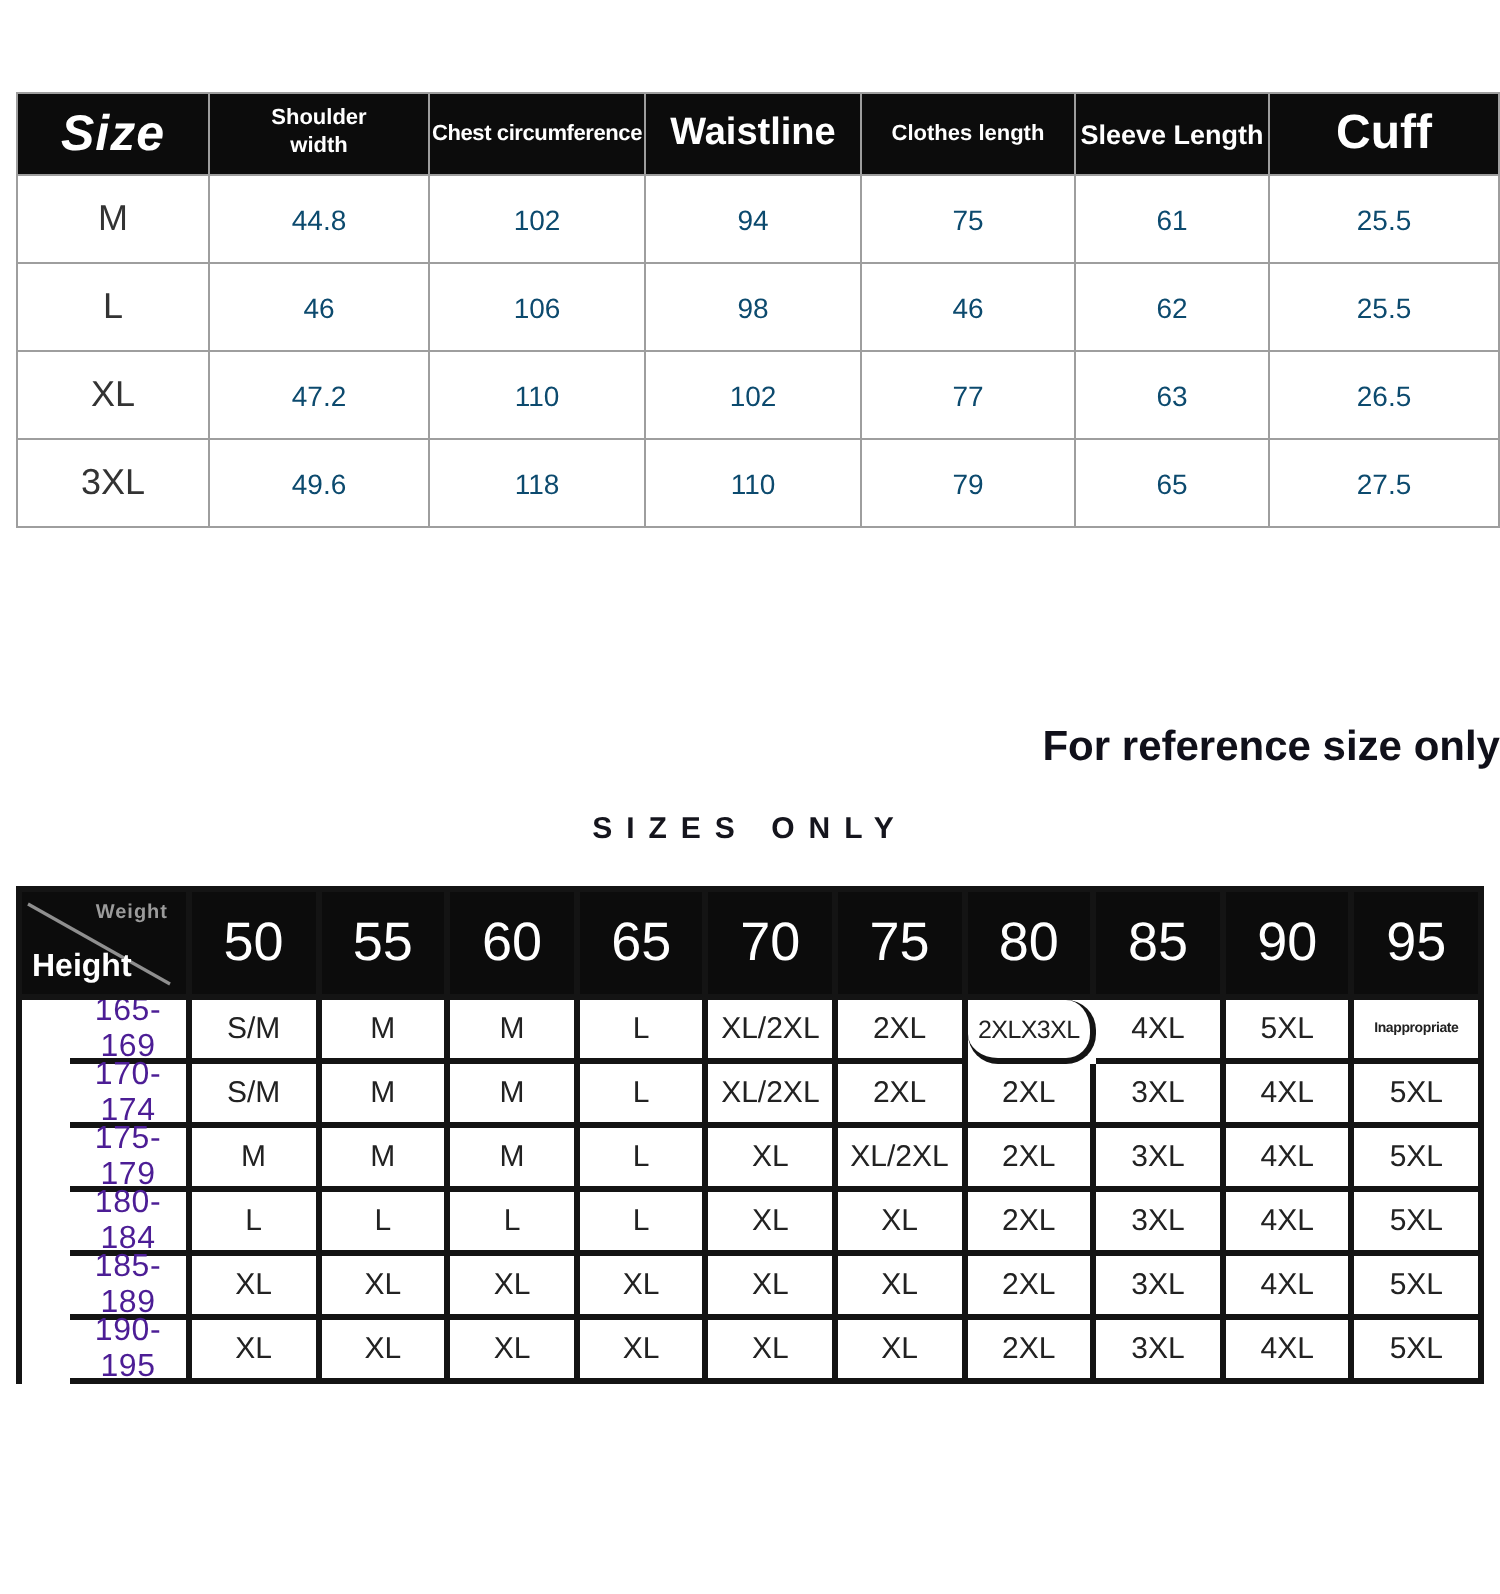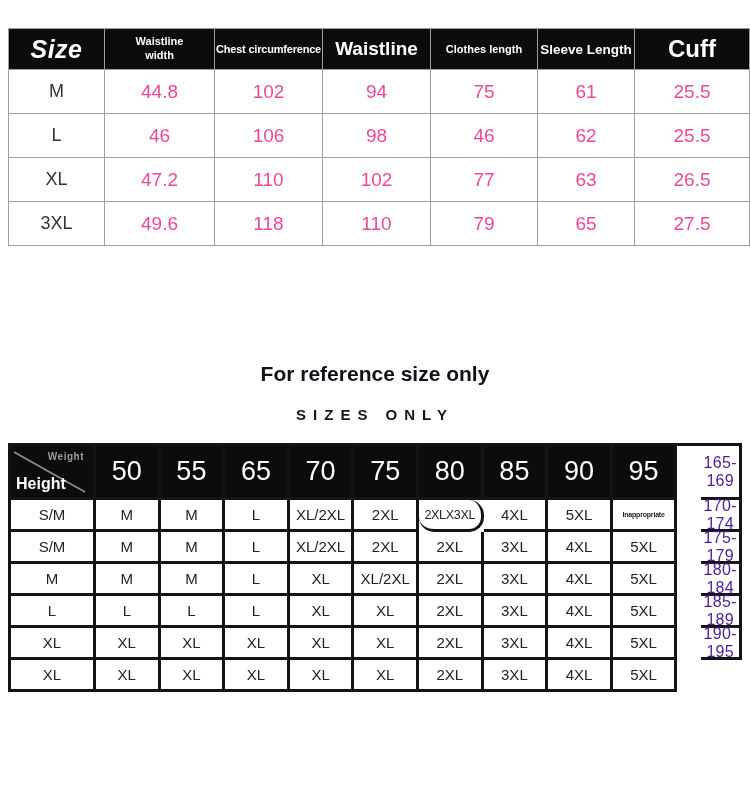--- a/index.html
+++ b/index.html
@@ -1,34 +1,34 @@
 <!DOCTYPE html>
 <html><head>
 <meta charset="utf-8">
 <style>
   html,body{margin:0;padding:0;background:#ffffff;font-family:"Liberation Sans",sans-serif;}
   .page{position:relative;width:750px;height:797px;background:#ffffff;overflow:hidden;}
 
   
-  .size-table{position:absolute;top:28px;left:8px;width:734px;border-collapse:collapse;table-layout:fixed;}
+  .size-table{position:absolute;top:46px;left:8px;width:734px;border-collapse:collapse;table-layout:fixed;}
   .size-table th,.size-table td{border:1px solid #9e9e9e;text-align:center;vertical-align:middle;padding:0;overflow:hidden;}
   .size-table thead th{background:#0c0c0c;color:#ffffff;height:40px;font-weight:bold;}
   th.h-size{width:95px;font-size:25px;font-style:italic;letter-spacing:.5px;}
   th.h-shoulder{width:109px;font-size:11px;line-height:1.25;}
   th.h-chest{width:107px;font-size:11px;letter-spacing:-.2px;}
   th.h-waist{width:107px;font-size:19px;}
   th.h-clothes{width:106px;font-size:11px;}
   th.h-sleeve{width:96px;font-size:13.5px;}
   th.h-cuff{width:114px;font-size:24px;}
-  .size-table td{height:43px;font-size:19px;color:#ec4899;}
+  .size-table td{height:43px;font-size:14px;color:#0c4a6e;}
   .size-table td.size-label{font-size:18px;color:#333333;}
   .h-shoulder span{display:inline-block;max-width:62px;}
 
   
-  .mid-title{position:absolute;top:362px;left:0;width:750px;text-align:center;font-size:21px;font-weight:bold;color:#10101a;}
+  .mid-title{position:absolute;top:362px;left:0;width:750px;text-align:right;font-size:21px;font-weight:bold;color:#10101a;}
   .mid-sub{position:absolute;top:406px;left:0;width:750px;text-align:center;font-size:15px;font-weight:bold;letter-spacing:7px;color:#15151d;}
 
   
   .ref-table{position:absolute;top:443px;left:8px;width:734px;display:grid;
     grid-template-columns:85px repeat(10,1fr);
     grid-template-rows:54px repeat(6,32px);
     border-top:3px solid #141414;border-left:3px solid #141414;box-sizing:border-box;text-align:center;}
   .ref-table>div{border-right:3px solid #141414;border-bottom:3px solid #141414;
     display:flex;align-items:center;justify-content:center;box-sizing:border-box;min-width:0;}
   .rt-band{background:#0c0c0c;}
@@ -44,21 +44,21 @@
 </style>
 </head>
 <body>
 
 <div class="page">
 
   <table class="size-table">
     <thead>
       <tr>
         <th class="h-size">Size</th>
-        <th class="h-shoulder"><span>Waistline width</span></th>
+        <th class="h-shoulder"><span>Shoulder width</span></th>
         <th class="h-chest">Chest circumference</th>
         <th class="h-waist">Waistline</th>
         <th class="h-clothes">Clothes length</th>
         <th class="h-sleeve">Sleeve Length</th>
         <th class="h-cuff">Cuff</th>
       </tr>
     </thead>
     <tbody>
       <tr>
         <td class="size-label">M</td>
@@ -111,20 +111,23 @@
       <span class="w-label">Weight</span>
       <span class="h-label">Height</span>
     </div>
     <div class="rt-band">
         <span class="w-num">50</span>
       </div>
     <div class="rt-band">
         <span class="w-num">55</span>
       </div>
     <div class="rt-band">
+        <span class="w-num">60</span>
+      </div>
+    <div class="rt-band">
         <span class="w-num">65</span>
       </div>
     <div class="rt-band">
         <span class="w-num">70</span>
       </div>
     <div class="rt-band">
         <span class="w-num">75</span>
       </div>
     <div class="rt-band">
         <span class="w-num">80</span>

